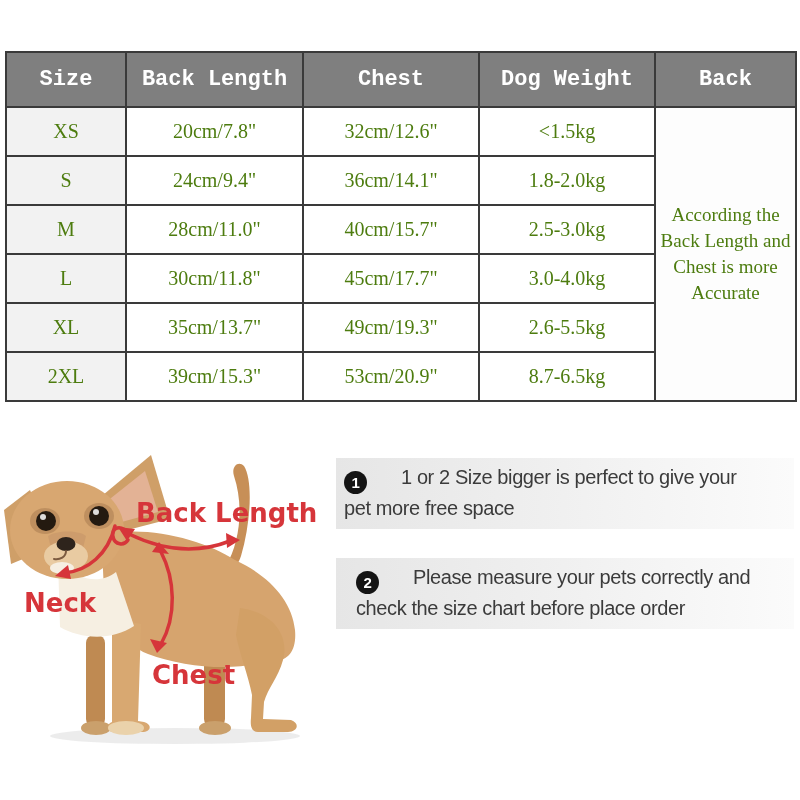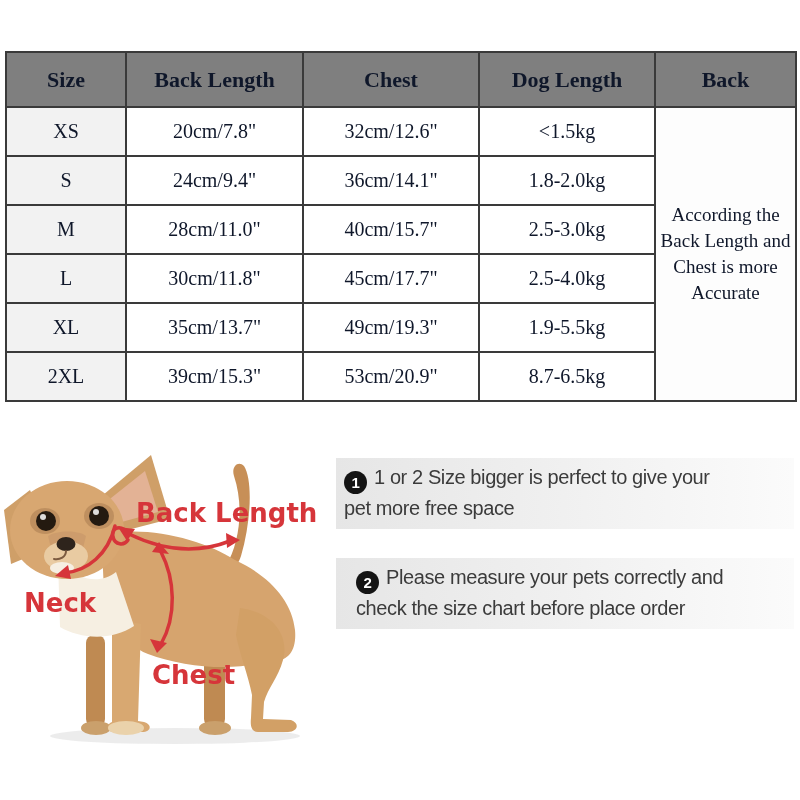--- a/index.html
+++ b/index.html
@@ -3,23 +3,23 @@
 <meta charset="utf-8">
 <style>
   html,body{margin:0;padding:0;background:#ffffff;}
   .page{position:relative;width:800px;height:800px;background:#ffffff;overflow:hidden;
         font-family:"Liberation Serif","DejaVu Serif",serif;}
 
   
   table.size-chart{position:absolute;left:5px;top:51px;width:790px;border-collapse:collapse;
         table-layout:fixed;}
   table.size-chart th, table.size-chart td{border:2px solid #3a3a3a;text-align:center;vertical-align:middle;}
-  table.size-chart th{height:51px;background:#7f7f7f;color:#0f172a;font-weight:bold;font-size:22px;
-        font-family:Liberation Serif, serif;}
-  table.size-chart td{height:45px;font-size:20px;color:#0f172a;background:#ffffff;}
+  table.size-chart th{height:51px;background:#7f7f7f;color:#ffffff;font-weight:bold;font-size:22px;
+        font-family:Liberation Mono, monospace;}
+  table.size-chart td{height:45px;font-size:20px;color:#4d7c0f;background:#ffffff;}
   table.size-chart td.size-cell{background:#f2f2f2;}
   table.size-chart td.tips-cell{background:#fdfdfd;font-size:19px;line-height:26px;
         white-space:pre-line;padding:10px 4px;}
   col.c-size{width:120px;} col.c-back{width:177px;} col.c-bust{width:176px;}
   col.c-weight{width:176px;} col.c-tips{width:141px;}
 
   
   .dog-figure{position:absolute;left:0;top:440px;width:330px;height:360px;}
 
   
@@ -28,21 +28,21 @@
   .note{position:absolute;left:0;width:458px;box-sizing:border-box;
         padding:5px 8px 6px 8px;color:#3b3b3b;font-size:20px;line-height:29px;
         letter-spacing:-0.4px;
         background:linear-gradient(90deg,#e6e6e6 0%,#efefef 45%,#fbfbfb 100%);}
   .note-1{top:18px;min-height:66px;}
   .note-2{top:118px;min-height:69px;padding-left:20px;}
   .note-3{top:218px;min-height:89px;}
   .note-bullet{display:inline-flex;justify-content:center;align-items:center;
         width:23px;height:23px;border-radius:50%;background:#141414;color:#ffffff;
         font-size:15px;font-weight:bold;margin-right:7px;vertical-align:-4px;}
-  .note-text{white-space:pre-line;}
+  .note-text{white-space:pre-line;margin-left:27px;}
 
   .svg-label{font-family:"DejaVu Sans","Liberation Sans",sans-serif;font-weight:600;}
 </style>
 </head>
 <body>
 
 <div class="page">
 
   <table class="size-chart">
     <colgroup>
@@ -50,21 +50,21 @@
         <col class="c-back">
         <col class="c-bust">
         <col class="c-weight">
         <col class="c-tips">
     </colgroup>
     <thead>
       <tr>
         <th>Size</th>
         <th>Back Length</th>
         <th>Chest</th>
-        <th>Dog Length</th>
+        <th>Dog Weight</th>
         <th>Back</th>
       </tr>
     </thead>
     <tbody>
       <tr>
         <td class="size-cell">XS</td>
         <td>20cm/7.8"</td>
         <td>32cm/12.6"</td>
         <td>&lt;1.5kg</td>
         <td class="tips-cell" rowspan="6">According the
@@ -81,27 +81,27 @@
       <tr>
         <td class="size-cell">M</td>
         <td>28cm/11.0"</td>
         <td>40cm/15.7"</td>
         <td>2.5-3.0kg</td>
       </tr>
       <tr>
         <td class="size-cell">L</td>
         <td>30cm/11.8"</td>
         <td>45cm/17.7"</td>
-        <td>2.5-4.0kg</td>
+        <td>3.0-4.0kg</td>
       </tr>
       <tr>
         <td class="size-cell">XL</td>
         <td>35cm/13.7"</td>
         <td>49cm/19.3"</td>
-        <td>1.9-5.5kg</td>
+        <td>2.6-5.5kg</td>
       </tr>
       <tr>
         <td class="size-cell">2XL</td>
         <td>39cm/15.3"</td>
         <td>53cm/20.9"</td>
         <td>8.7-6.5kg</td>
       </tr>
     </tbody>
   </table>
 

